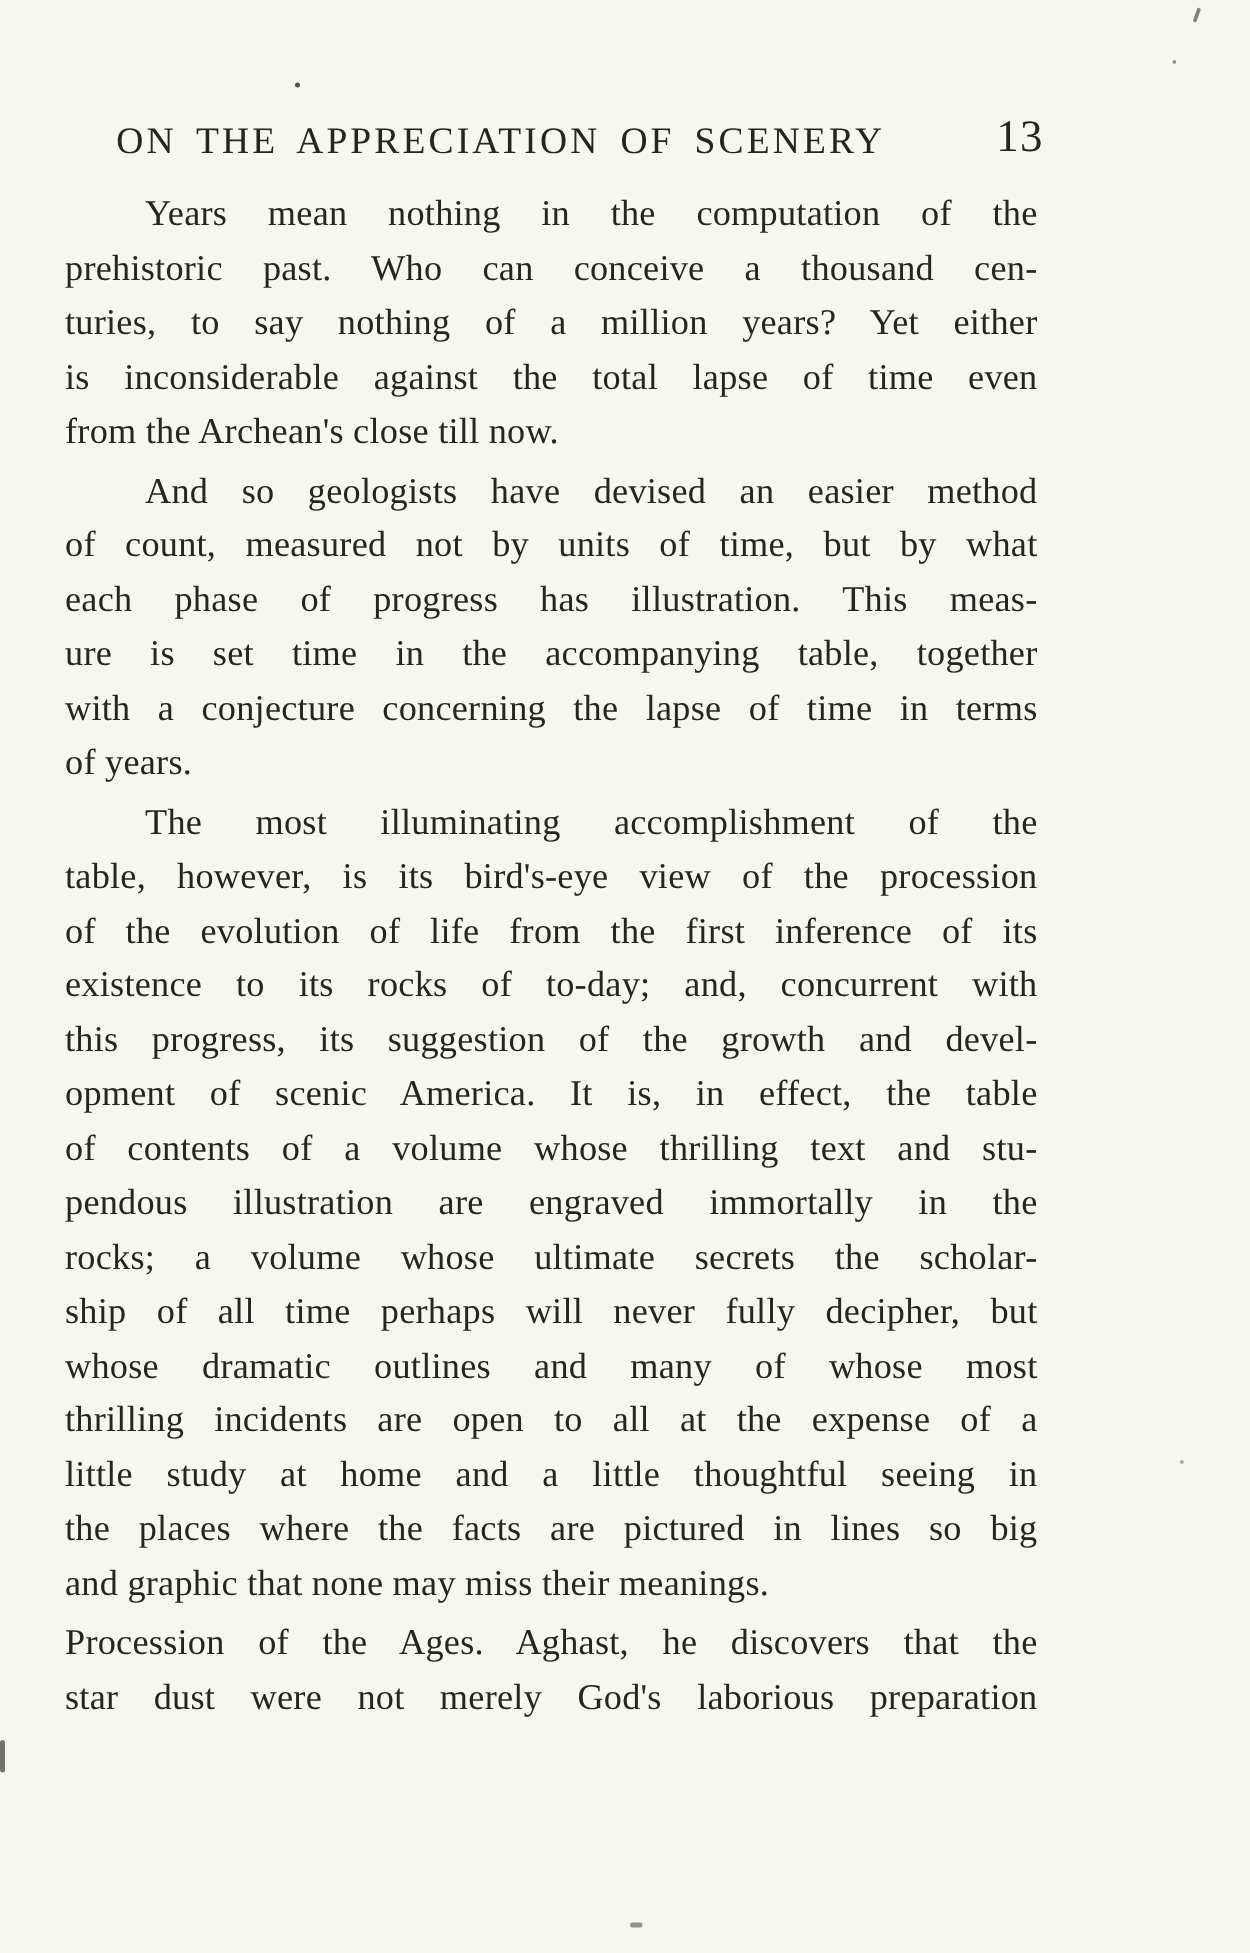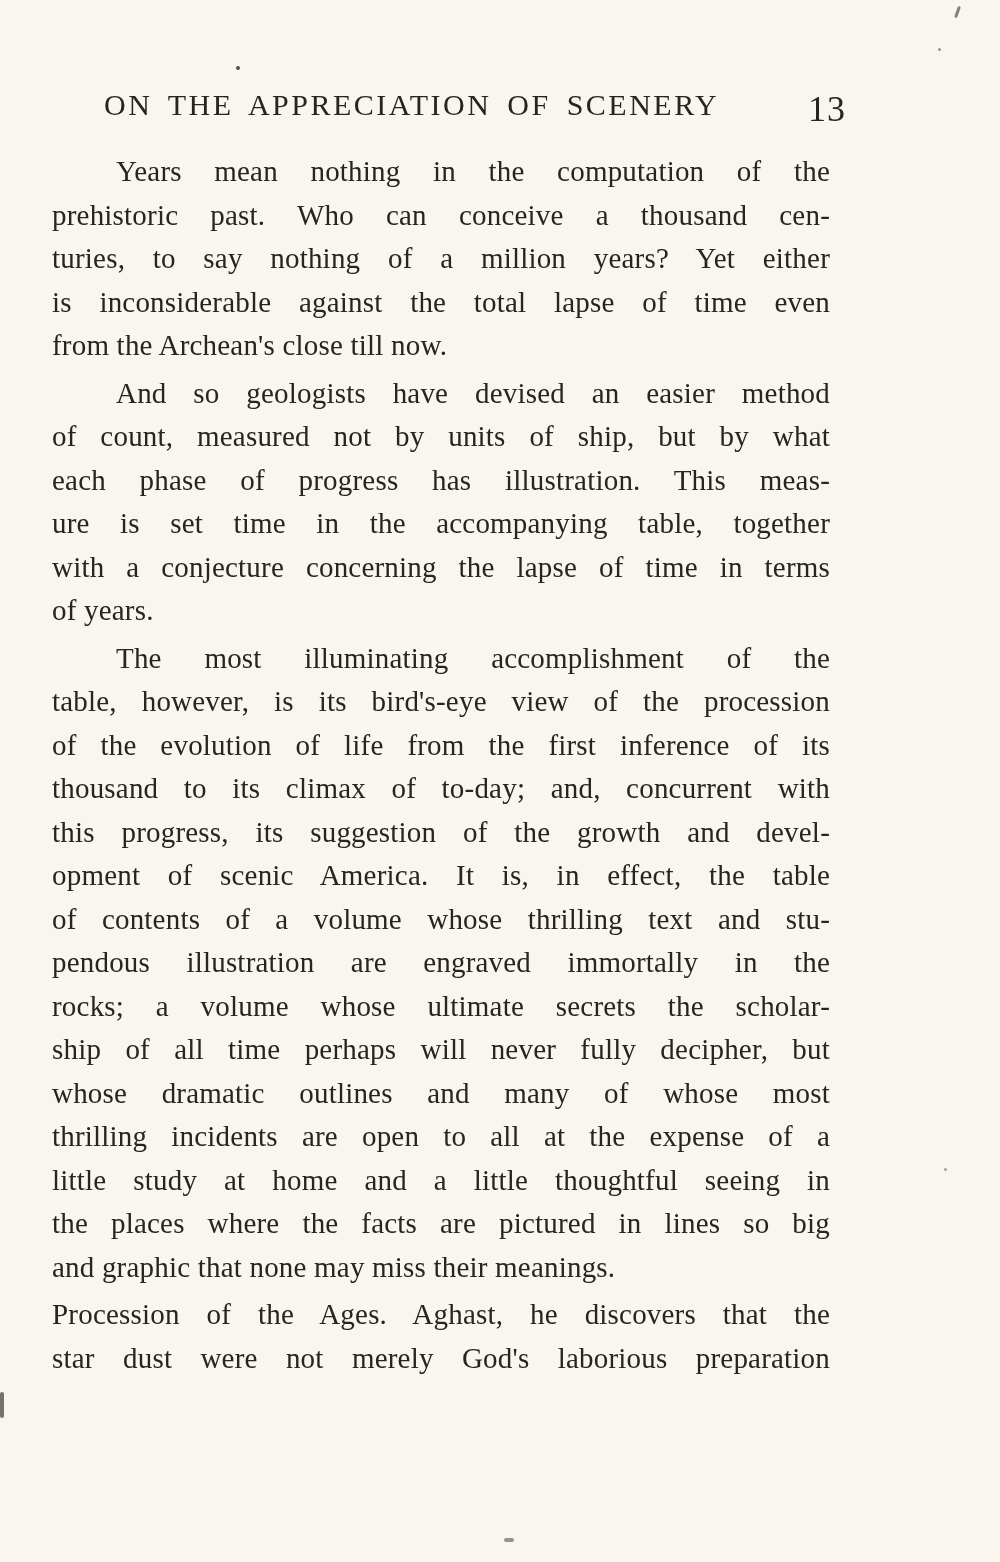--- a/index.html
+++ b/index.html
@@ -19,26 +19,25 @@
     position: absolute;
     inset: 0;
   }
   .running-header {
     position: absolute;
     left: 93px;
     top: 88px;
     width: 742px;
     display: flex;
     justify-content: space-between;
-    align-items: flex-start;
+    align-items: flex-end;
     font-size: 30px;
     letter-spacing: 2.5px;
     word-spacing: 6px;
     white-space: nowrap;
-    margin-left: 11px;
   }
   .running-header .pagenum {
     letter-spacing: 1px;
     font-size: 36px;
   }
   .text-body {
     position: absolute;
     left: 48px;
     top: 146px;
     width: 786px;
@@ -88,31 +87,31 @@
   <div class="text-body" id="text-body">
       <div class="paragraph">
         <div class="line first">Years mean nothing in the computation of the</div>
         <div class="line">prehistoric past.  Who can conceive a thousand cen-</div>
         <div class="line">turies, to say nothing of a million years?  Yet either</div>
         <div class="line">is inconsiderable against the total lapse of time even</div>
         <div class="line last">from the Archean's close till now.</div>
       </div>
       <div class="paragraph">
         <div class="line first">And so geologists have devised an easier method</div>
-        <div class="line">of count, measured not by units of ship, but by what</div>
+        <div class="line">of count, measured not by units of time, but by what</div>
         <div class="line">each phase of progress has illustration.  This meas-</div>
         <div class="line">ure is set time in the accompanying table, together</div>
         <div class="line">with a conjecture concerning the lapse of time in terms</div>
         <div class="line last">of years.</div>
       </div>
       <div class="paragraph">
         <div class="line first">The most illuminating accomplishment of the</div>
         <div class="line">table, however, is its bird's-eye view of the procession</div>
         <div class="line">of the evolution of life from the first inference of its</div>
-        <div class="line">thousand to its climax of to-day; and, concurrent with</div>
+        <div class="line">existence to its rocks of to-day; and, concurrent with</div>
         <div class="line">this progress, its suggestion of the growth and devel-</div>
         <div class="line">opment of scenic America.  It is, in effect, the table</div>
         <div class="line">of contents of a volume whose thrilling text and stu-</div>
         <div class="line">pendous illustration are engraved immortally in the</div>
         <div class="line">rocks; a volume whose ultimate secrets the scholar-</div>
         <div class="line">ship of all time perhaps will never fully decipher, but</div>
         <div class="line">whose dramatic outlines and many of whose most</div>
         <div class="line">thrilling incidents are open to all at the expense of a</div>
         <div class="line">little study at home and a little thoughtful seeing in</div>
         <div class="line">the places where the facts are pictured in lines so big</div>

